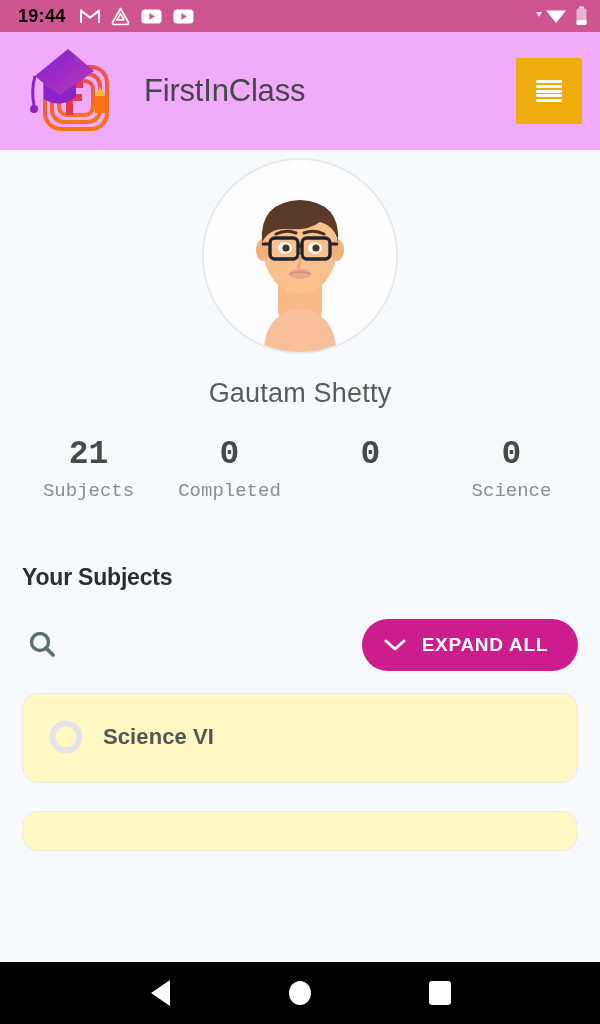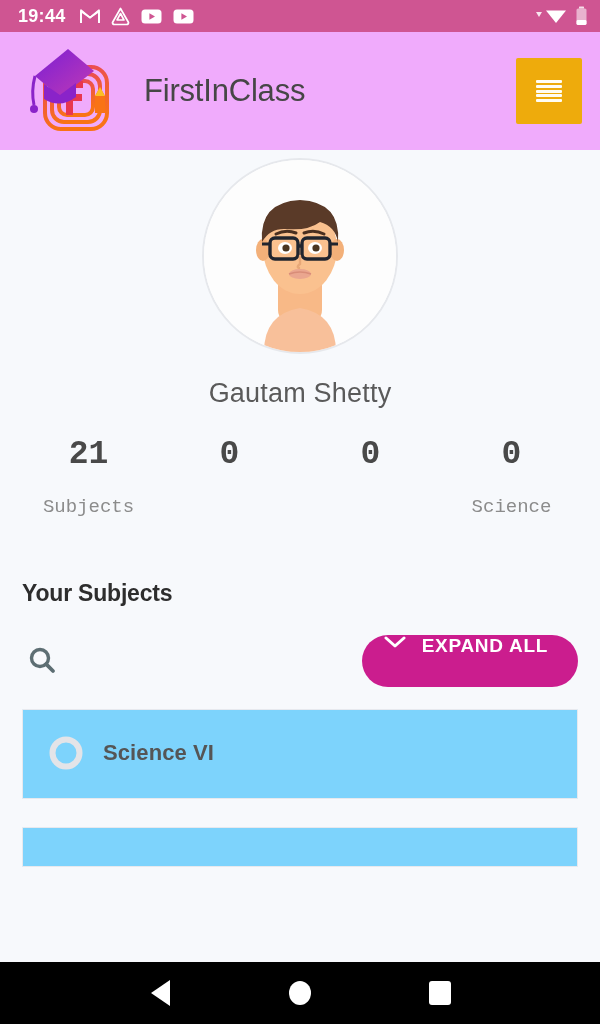--- a/index.html
+++ b/index.html
@@ -27,21 +27,21 @@
     background: #cf5592;
     display: flex;
     align-items: center;
     padding: 0 12px 0 18px;
     color: #ffffff;
   }
   .status-time {
     font-size: 18px;
     font-weight: bold;
     letter-spacing: 0.3px;
-    color: #ffffff;
+    color: #000000;
     margin-right: 14px;
   }
   .status-left-icons {
     display: flex;
     align-items: center;
     gap: 11px;
     flex: 1;
   }
   .status-right-icons {
     display: flex;
@@ -134,21 +134,21 @@
     text-align: center;
     font-family: Liberation Mono, monospace;
   }
   .stat-value {
     font-size: 33px;
     font-weight: bold;
     color: #494949;
     line-height: 1.1;
   }
   .stat-label {
-    margin-top: 23px;
+    margin-top: 7px;
     font-size: 19px;
     color: #8c8c8c;
   }
 
   
   .subjects-section {
     margin-top: 62px;
     padding: 0 22px;
   }
   .section-title {
@@ -172,42 +172,42 @@
     display: flex;
     align-items: center;
   }
   .expand-all-button {
     background: #cb1d8e;
     border: none;
     border-radius: 26px;
     height: 52px;
     padding: 0 30px 0 22px;
     display: flex;
-    align-items: flex-start;
+    align-items: center;
     gap: 16px;
     cursor: pointer;
   }
   .expand-all-label {
     color: #ffffff;
     font-size: 19px;
     font-weight: bold;
     letter-spacing: 0.7px;
   }
 
   
   .subject-list {
     margin-top: 22px;
     display: flex;
     flex-direction: column;
     gap: 28px;
   }
   .subject-card {
-    background: #7dd3fc;
+    background: #fef9c3;
     border: 1px solid #e7e9ee;
-    border-radius: 1px;
+    border-radius: 16px;
     padding: 24px 24px 26px 24px;
   }
   .card-head {
     display: flex;
     align-items: center;
     gap: 18px;
   }
   .subject-name {
     font-size: 22px;
     font-weight: bold;
@@ -406,20 +406,21 @@
     </div>
     <div class="user-name">Gautam Shetty</div>
 
     <div class="stats">
       <div class="stat">
         <div class="stat-value">21</div>
         <div class="stat-label">Subjects</div>
       </div>
       <div class="stat">
         <div class="stat-value">0</div>
+        <div class="stat-label">Completed</div>
       </div>
       <div class="stat">
         <div class="stat-value">0</div>
       </div>
       <div class="stat">
         <div class="stat-value">0</div>
         <div class="stat-label">Science</div>
       </div>
     </div>
   </div>

